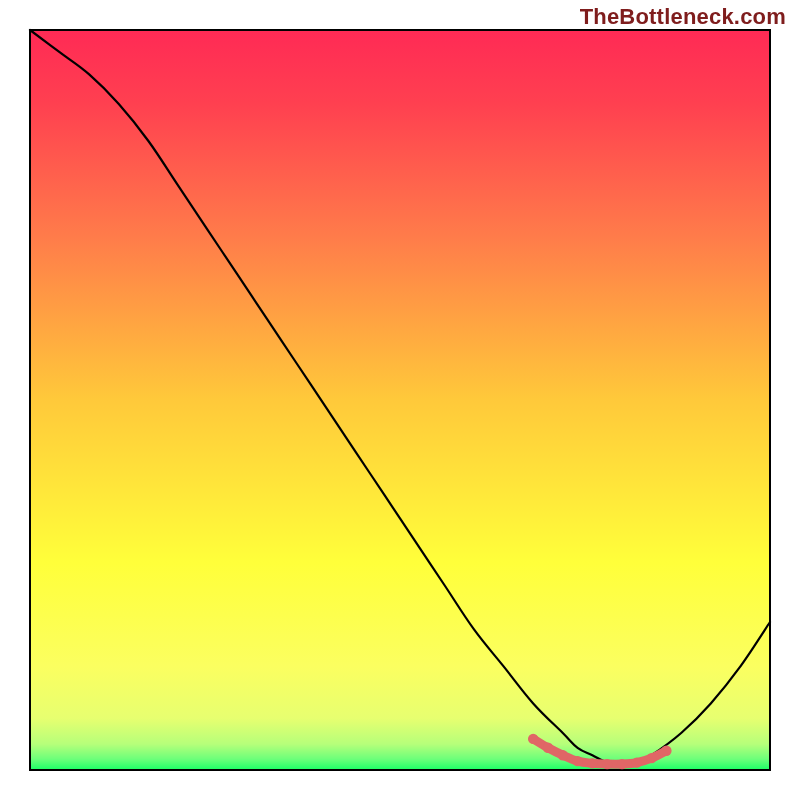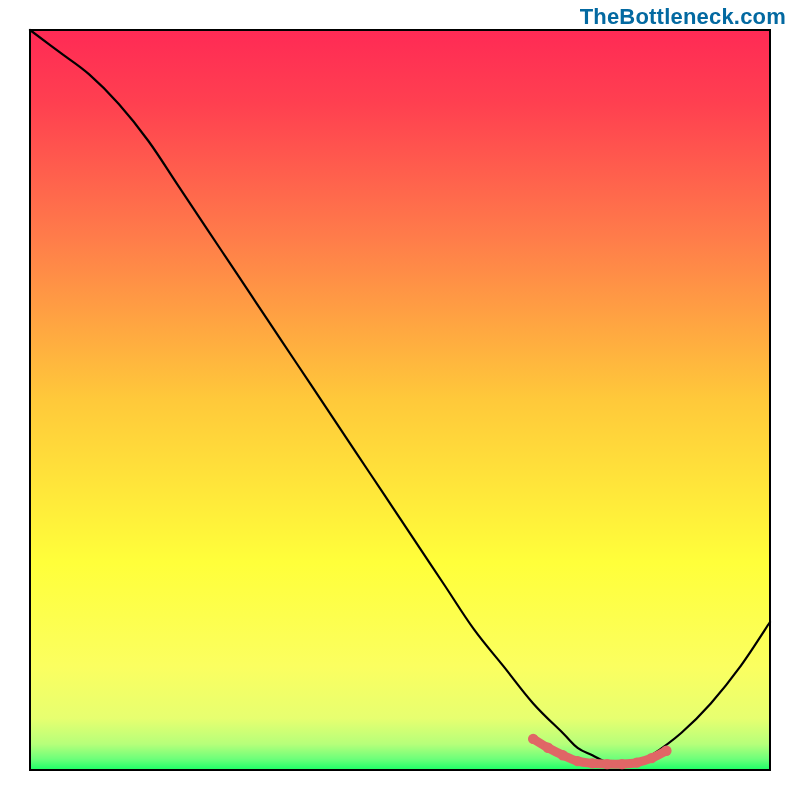--- a/index.html
+++ b/index.html
@@ -15,21 +15,21 @@
     position: relative;
     width: 800px;
     height: 800px;
   }
   .watermark {
     position: absolute;
     top: 4px;
     right: 14px;
     font-size: 22px;
     font-weight: 600;
-    color: #0369a1;
+    color: #7f1d1d;
     letter-spacing: 0.2px;
     z-index: 10;
     text-align: right;
   }
   svg.plot {
     position: absolute;
     left: 0;
     top: 0;
     width: 800px;
     height: 800px;

